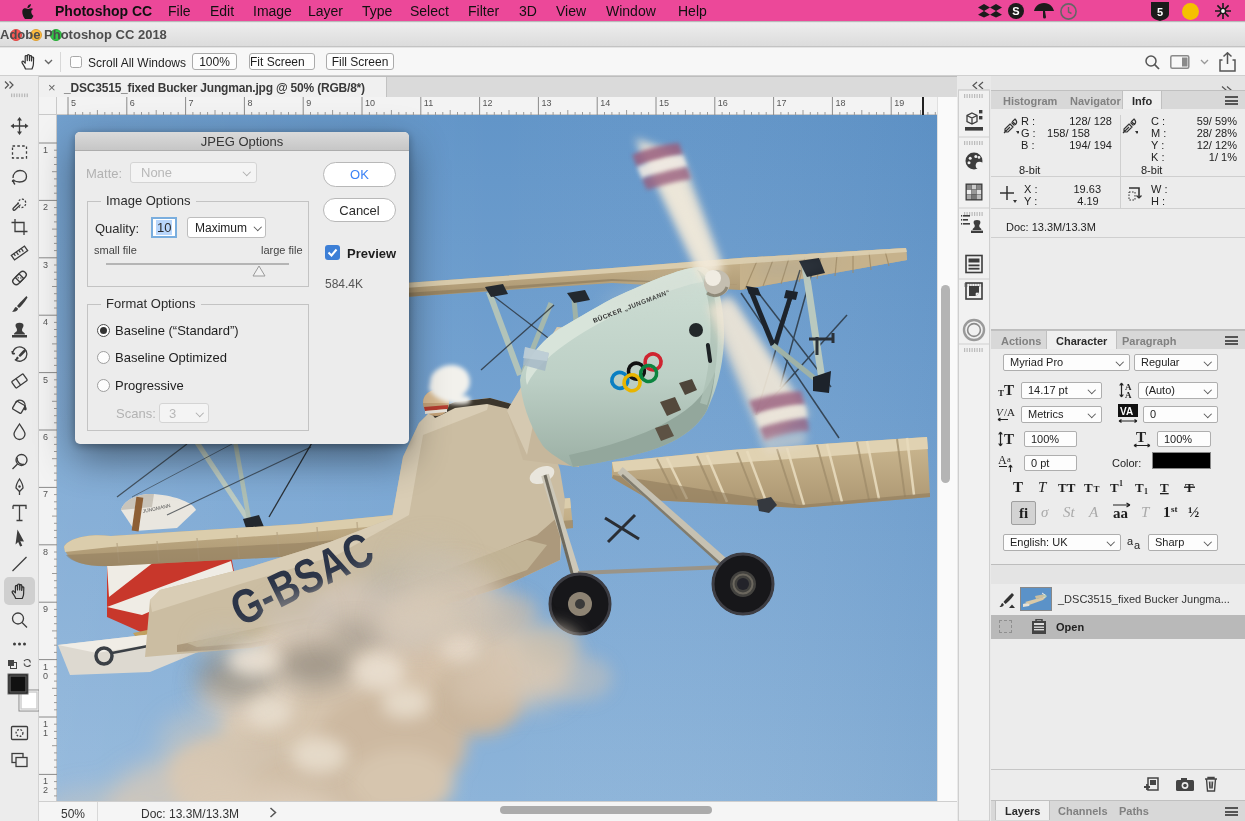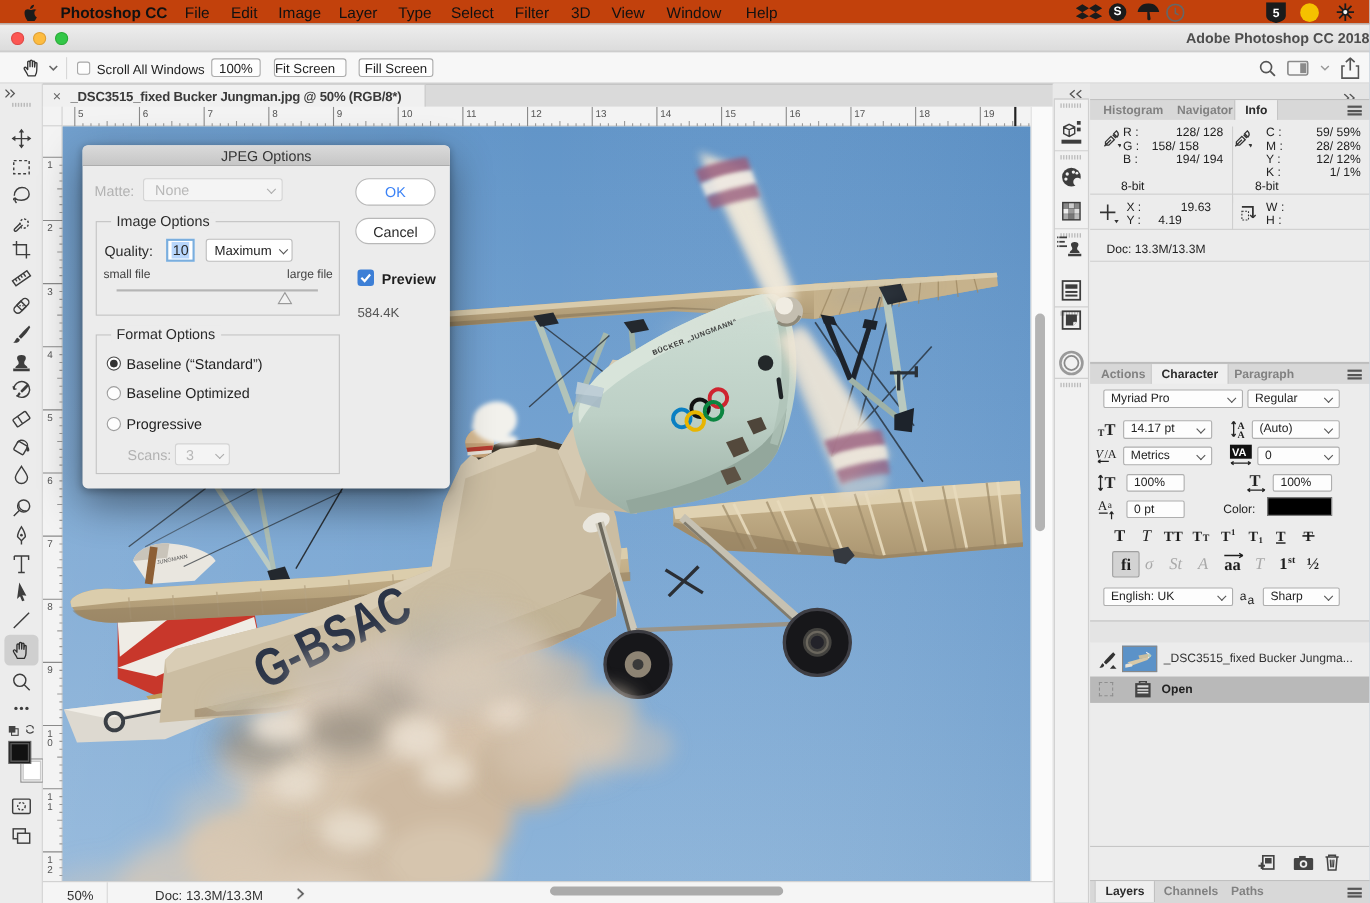--- a/index.html
+++ b/index.html
@@ -9,21 +9,21 @@
 .tabrow{position:absolute;left:0;width:254px;height:19px;background:#d8d8d8;border-top:1px solid #c0c0c0}
 .tab{position:absolute;top:0;height:19px;font-size:11px;font-weight:bold;color:#818181;padding:4px 9px 0 9px}
 .tab.on{background:#efefef;color:#2b2b2b;border-left:1px solid #c0c0c0;border-right:1px solid #c0c0c0}
 .ham{position:absolute;right:7px;width:13px;height:9px;border-top:2px solid #555;border-bottom:2px solid #555}
 .ham::before{content:"";position:absolute;left:0;top:1.5px;width:13px;height:2px;background:#555}
 .ic{position:absolute;font-size:11px;color:#222}
 
 </style></head>
 <body>
 
-<div class="abs" id="menubar" style="left:0;top:0;width:1245px;height:22px;background:#c2410c;border-bottom:1px solid #b9b9b9;font-size:14px;color:#111">
+<div class="abs" id="menubar" style="left:0;top:0;width:1245px;height:22px;background:#ec4899;border-bottom:1px solid #b9b9b9;font-size:14px;color:#111">
  <svg class="abs" style="left:21px;top:4px" width="14" height="15" viewBox="0 0 14 15">
       <path d="M9.5 0 C9.6 1 9.2 2 8.6 2.7 C8 3.4 7 4 6.1 3.9 C6 3 6.4 2 7 1.3 C7.7 .6 8.8 .1 9.5 0 Z M11.9 11.1 C11.4 12.2 11.1 12.7 10.5 13.6 C9.6 14.9 8.4 16.4 6.9 14.9 C5.4 16.4 4.2 14.9 3.3 13.6 C.9 10 .6 5.8 2.4 4.6 C3.7 3.7 5.1 4.2 6 4.6 C6.6 4.9 7.2 4.9 7.8 4.6 C8.7 4.2 10.2 3.7 11.5 4.7 C10 5.6 9.7 6.6 9.8 7.8 C9.9 9.3 10.8 10.5 11.9 11.1 Z" fill="#1b1b1b" transform="scale(1.05)"></path>
     </svg>
  <span class="abs" style="left:55px;top:3px;font-weight:bold">Photoshop CC</span>
  <span class="abs" style="left:168px;top:3px">File</span>
  <span class="abs" style="left:210px;top:3px">Edit</span>
  <span class="abs" style="left:253px;top:3px">Image</span>
  <span class="abs" style="left:308px;top:3px">Layer</span>
  <span class="abs" style="left:362px;top:3px">Type</span>
  <span class="abs" style="left:410px;top:3px">Select</span>
@@ -51,21 +51,21 @@
  <svg class="abs" style="left:1215px;top:3px" width="16" height="16" viewBox="0 0 16 16">
       <path d="M8 0 V16 M0 8 H16 M2.4 2.4 L13.6 13.6 M13.6 2.4 L2.4 13.6" stroke="#1b1b1b" stroke-width="1.6"></path>
       <circle cx="8" cy="8" r="2.6" fill="#f6f6f6" stroke="#1b1b1b" stroke-width="1.4"></circle>
     </svg>
 </div>
 
 <div class="abs" id="titlebar" style="left:0;top:23px;width:1245px;height:24px;background:linear-gradient(#ededed,#dcdcdc);border-bottom:1px solid #c3c3c3">
  <div class="abs" style="left:10px;top:6px;width:12px;height:12px;border-radius:6px;background:#fc5753;border:1px solid #df4744"></div>
  <div class="abs" style="left:30px;top:6px;width:12px;height:12px;border-radius:6px;background:#fdbc40;border:1px solid #de9f34"></div>
  <div class="abs" style="left:50px;top:6px;width:12px;height:12px;border-radius:6px;background:#33c748;border:1px solid #27aa35"></div>
- <div class="abs" style="left:0;top:4px;width:1245px;text-align:right;font-size:13px;font-weight:bold;color:#4d4d4d">Adobe Photoshop CC 2018</div>
+ <div class="abs" style="left:0;top:4px;width:1245px;text-align:left;font-size:13px;font-weight:bold;color:#4d4d4d">Adobe Photoshop CC 2018</div>
 </div>
 
 <div class="abs" id="optionsbar" style="left:0;top:48px;width:1245px;height:28px;background:#f7f7f7;border-bottom:1px solid #cfcfcf">
  <svg class="abs" style="left:20px;top:5px" width="18" height="18" viewBox="0 0 18 18">
       <path d="M5.5 16 C4.5 13 2.5 11 2 9.5 C1.6 8.3 3 7.6 3.8 8.6 L5.2 10.2 L5.2 3.5 a1 1 0 0 1 2 0 L7.3 7.6 L7.4 2.6 a1 1 0 0 1 2 0 L9.5 7.6 L9.7 3.2 a1 1 0 0 1 1.9 .1 L11.5 7.9 L11.8 4.8 a.9 .9 0 0 1 1.8 .2 L13.4 11 C13.3 13.5 12.5 14.5 12 16 Z" fill="none" stroke="#333" stroke-width="1.2" stroke-linejoin="round"></path>
     </svg>
  <svg class="abs" style="left:44px;top:11px" width="9" height="6" viewBox="0 0 9 6">
       <path d="M1 1 L4.5 4.5 L8 1" stroke="#666" stroke-width="1.4" fill="none"></path>
     </svg>
  <div class="abs" style="left:60px;top:4px;width:1px;height:20px;background:#d8d8d8"></div>
@@ -927,21 +927,21 @@
  <span class="ic" style="left:150px;top:55px">8-bit</span>
  <div class="abs" style="left:0;top:67px;width:254px;height:1px;background:#cfcfcf"></div>
  <div class="abs" style="left:129px;top:70px;width:1px;height:30px;background:#cfcfcf"></div>
  <svg class="abs" style="left:8px;top:76px" width="20" height="20" viewBox="0 0 20 20">
         <path d="M8 1 V15 M1 8 H15" stroke="#333" stroke-width="1.5"></path>
         <path d="M14 15 l4 0 l-2 3 z" fill="#333"></path>
       </svg>
  <span class="ic" style="left:33px;top:74px">X :</span>
       <span class="ic" style="left:62px;top:74px;width:48px;text-align:right">19.63</span>
  <span class="ic" style="left:33px;top:86px">Y :</span>
-      <span class="ic" style="left:62px;top:86px;width:48px;text-align:left">4.19</span>
+      <span class="ic" style="left:73px;top:86px;width:48px;text-align:center">4.19</span>
  <svg class="abs" style="left:136px;top:76px" width="18" height="18" viewBox="0 0 18 18">
         <path d="M2 3 H12 V13" fill="none" stroke="#333" stroke-width="1.6"></path>
         <path d="M12 13 L9.5 10.5 M12 13 L14.5 10.5" stroke="#333" stroke-width="1.3" fill="none"></path>
         <path d="M2 7 H8 V15 H2 Z" fill="none" stroke="#333" stroke-width="1" stroke-dasharray="1.6 1.4"></path>
       </svg>
  <span class="ic" style="left:160px;top:74px">W :</span>
  <span class="ic" style="left:160px;top:86px">H :</span>
  <div class="abs" style="left:0;top:99px;width:254px;height:1px;background:#cfcfcf"></div>
  <span class="ic" style="left:15px;top:112px">Doc: 13.3M/13.3M</span>
  <div class="abs" style="left:0;top:128px;width:254px;height:1px;background:#cfcfcf"></div>

